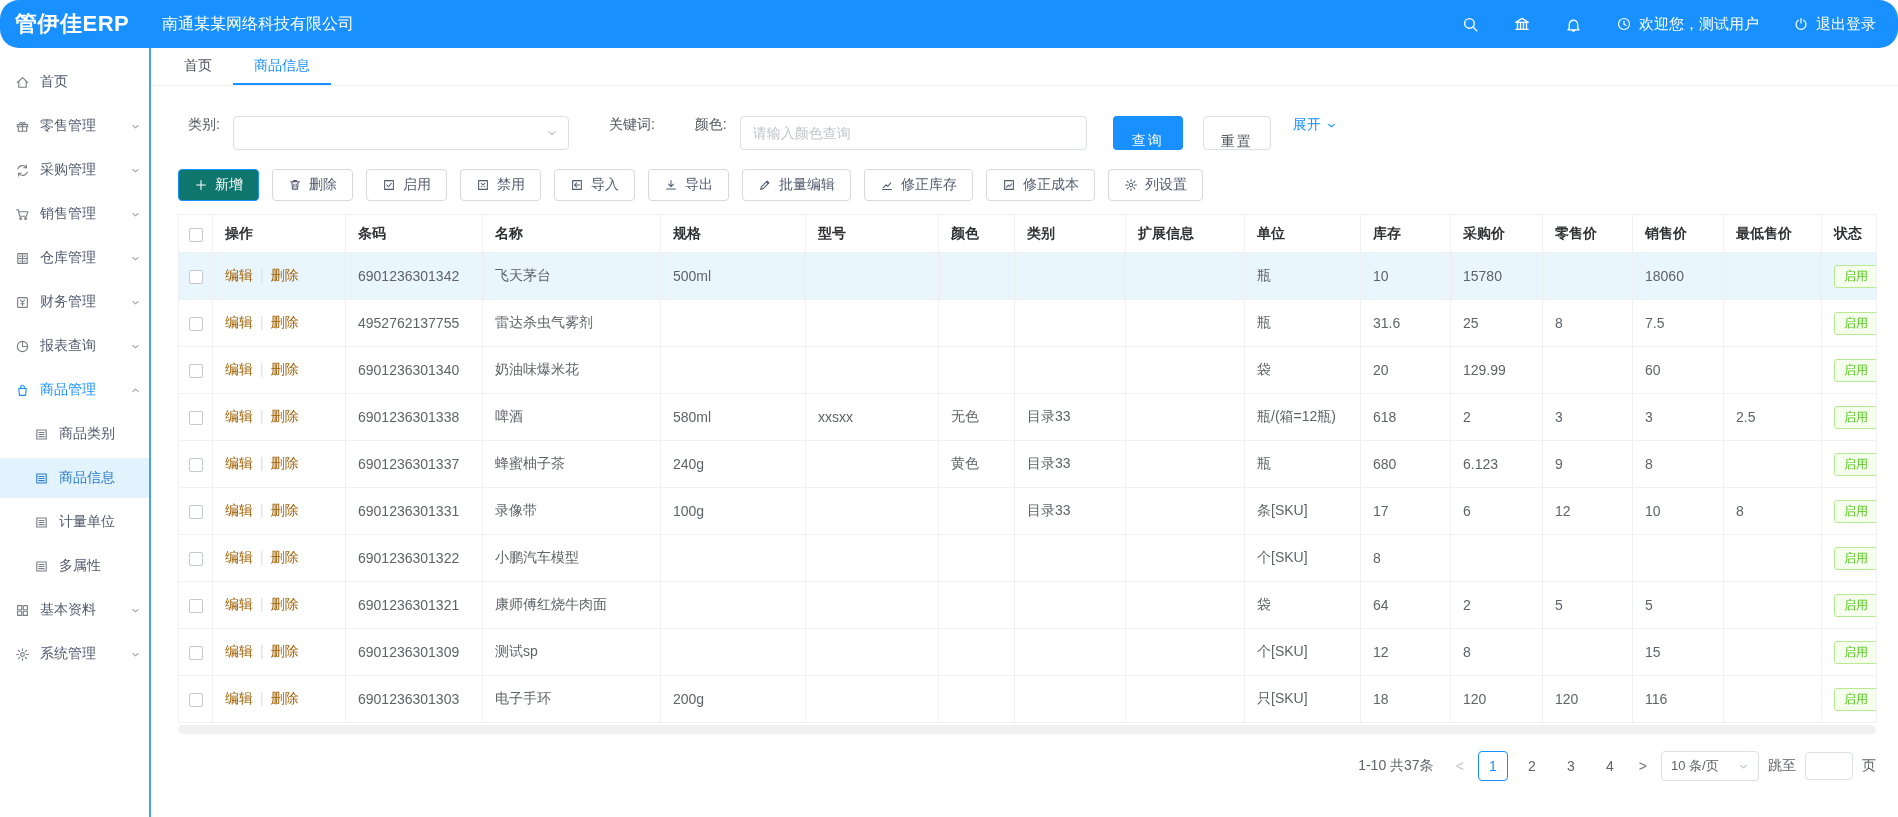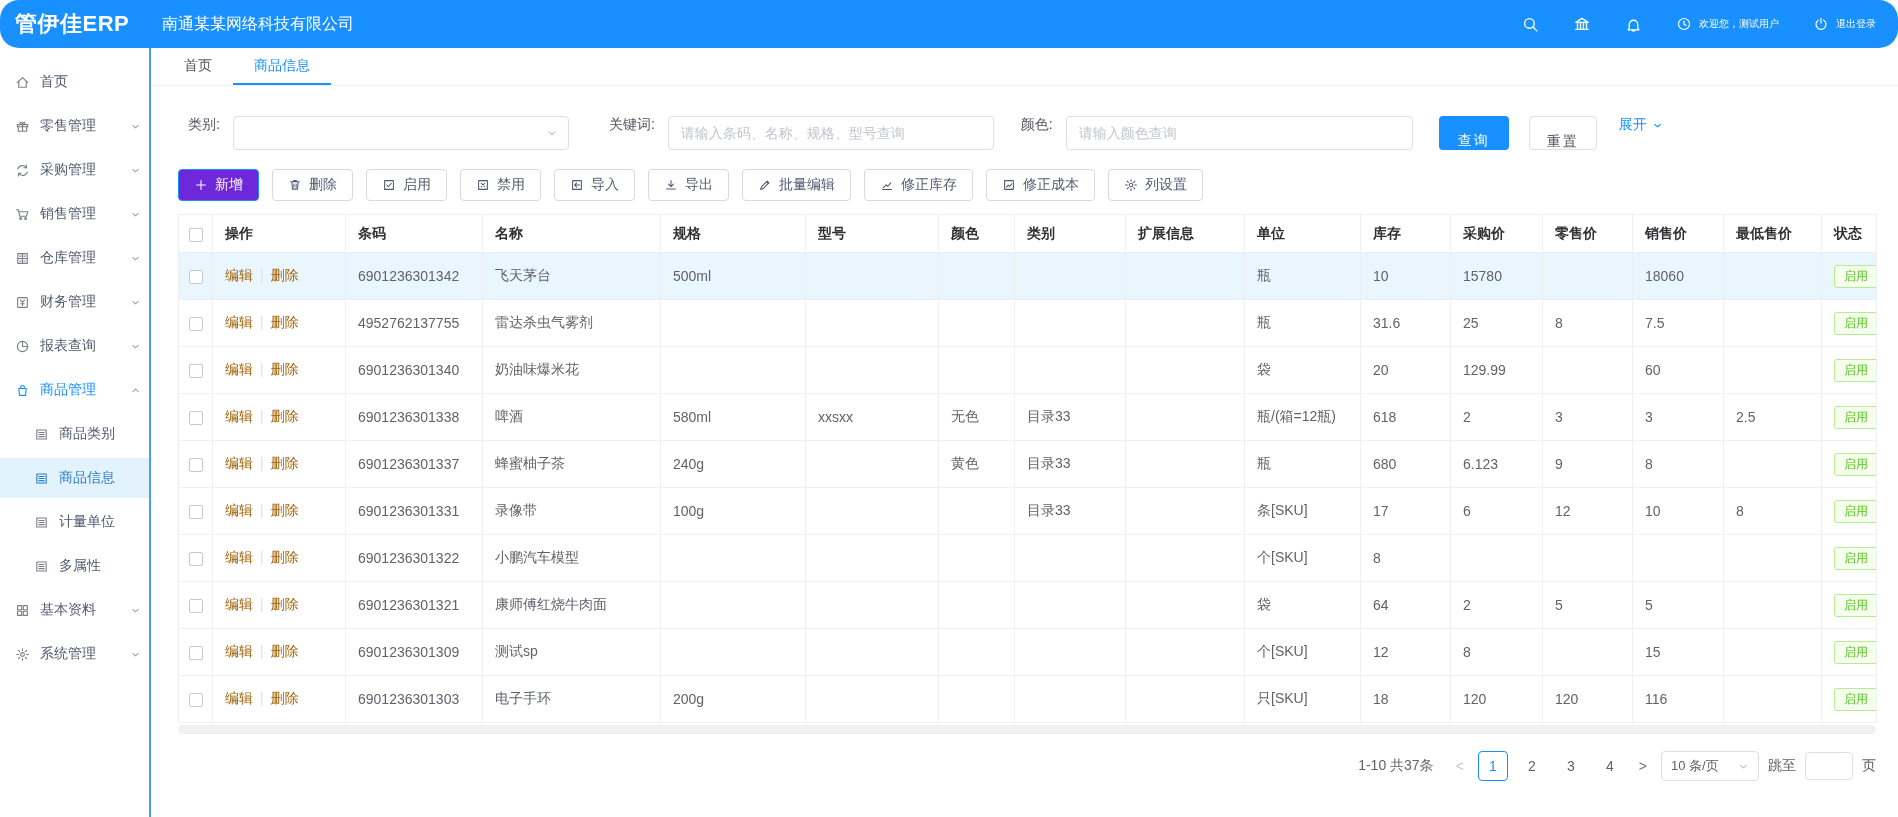--- a/index.html
+++ b/index.html
@@ -5,21 +5,21 @@
   * { margin:0; padding:0; box-sizing:border-box; }
   html,body { width:1898px; height:817px; }
   body { font-family:"Liberation Sans", sans-serif; font-size:14px; color:#333; background:#fff; overflow:hidden; position:relative; }
 
   
   .header { position:absolute; top:0; left:0; width:1898px; height:48px; background:#1890ff; display:flex; align-items:center; color:#fff; z-index:20;border-radius:19px; }
   .logo { width:150px; font-size:22px; font-weight:bold; padding-left:15px; letter-spacing:.5px; }
   .company { font-size:16px; margin-left:12px; }
   .header-right { margin-left:auto; display:flex; align-items:center; gap:34px; padding-right:22px; }
   .hicon { display:flex; align-items:center; cursor:pointer; }
-  .huser { display:flex; align-items:center; gap:7px; cursor:pointer; font-size:10px;justify-content:flex-end; }
+  .huser { display:flex; align-items:center; gap:7px; cursor:pointer; font-size:15px;justify-content:flex-end; }
 
   
   .sidebar { position:absolute; top:48px; left:0; width:151px; bottom:0; background:#fff; padding-top:10px; }
   .sidebar::after { content:""; position:absolute; top:0; right:0; width:2px; height:100%; background:#4aa0e8; }
   .side-item { height:40px; margin:4px 0; display:flex; align-items:center; gap:10px; padding:0 10px 0 15px; color:#515a6e; cursor:pointer; font-size:14px; }
   .side-item .sicon { display:flex; align-items:center; color:#7a7f88; }
   .side-item.active { color:#1890ff; }
   .side-item.active .sicon { color:#1890ff; }
   .side-item .chev { margin-left:auto; color:#9aa0a8; display:flex; align-items:center; }
   .sub-item { padding-left:34px; }
@@ -42,21 +42,21 @@
   .inp.kw { width:326px; }
   .inp.clr { width:347px; }
   .ml40 { margin-left:40px; } .ml27 { margin-left:27px; } .ml26 { margin-left:26px; }
   .btn-primary { height:34px; padding:16px 19px; background:#1890ff; color:#fff; border:none; border-radius:4px; font-size:14px; font-family:"Liberation Sans",sans-serif; cursor:pointer; letter-spacing:2px; }
   .btn-plain { height:34px; padding:16px 17px; background:#fff; color:#51555e; border:1px solid #dcdfe6; border-radius:4px; font-size:14px; font-family:"Liberation Sans",sans-serif; cursor:pointer; margin-left:20px; letter-spacing:2px; }
   .expand-link { margin-left:22px; color:#1890ff; display:flex; align-items:center; gap:5px; cursor:pointer; }
 
   
   .toolbar { display:flex; gap:13px; padding:19px 0 0 27px; }
   .tbtn { height:32px; padding:0 15px; border:1px solid #d9d9d9; border-radius:4px; background:#fff; display:flex; align-items:center; gap:7px; font-size:14px; color:#515a6e; cursor:pointer; font-family:"Liberation Sans",sans-serif; }
-  .tbtn.primary { background:#6d28d9; border-color:#1890ff; color:#fff; }
+  .tbtn.primary { background:#0f766e; border-color:#1890ff; color:#fff; }
 
   
   .table-wrap { margin:13px 22px 0 27px; }
   table { width:1698px; border-collapse:collapse; table-layout:fixed; }
   th,td { border:1px solid #eef0f4; padding:0 12px; text-align:left; overflow:hidden; white-space:nowrap; }
   th { height:38px; color:#303133; font-weight:bold; font-size:14px; background:#fff; }
   td { height:47px; color:#5f6368; font-size:14px; }
   tr.hl td { background:#eaf6fe; }
   .c-cb { text-align:center; padding:0; }
   .cb { display:inline-block; width:14px; height:14px; border:1px solid #c5c8ce; border-radius:2px; background:#fff; vertical-align:middle; cursor:pointer; }
@@ -311,21 +311,20 @@
   <div class="filters">
     <span class="flabel">类别:</span>
     <div class="sel">
       <span class="chevc">
         <svg width="12" height="14" viewBox="0 0 16 16" fill="none" stroke="currentColor" stroke-width="1.6" stroke-linecap="round" stroke-linejoin="round">
             <path d="M4 6.5 8 10l4-3.5"></path>
           </svg>
       </span>
     </div>
     <span class="flabel ml40">关键词:</span>
-    <input class="inp kw" placeholder="请输入条码、名称、规格、型号查询" style="">
     <span class="flabel ml27">颜色:</span>
     <input class="inp clr" placeholder="请输入颜色查询" style="">
     <button class="btn-primary ml26">查询</button>
     <button class="btn-plain">重置</button>
     <span class="expand-link">
       <span>展开</span>
       <svg width="11" height="13" viewBox="0 0 16 16" fill="none" stroke="currentColor" stroke-width="1.6" stroke-linecap="round" stroke-linejoin="round">
           <path d="M4 6.5 8 10l4-3.5"></path>
         </svg>
     </span>

